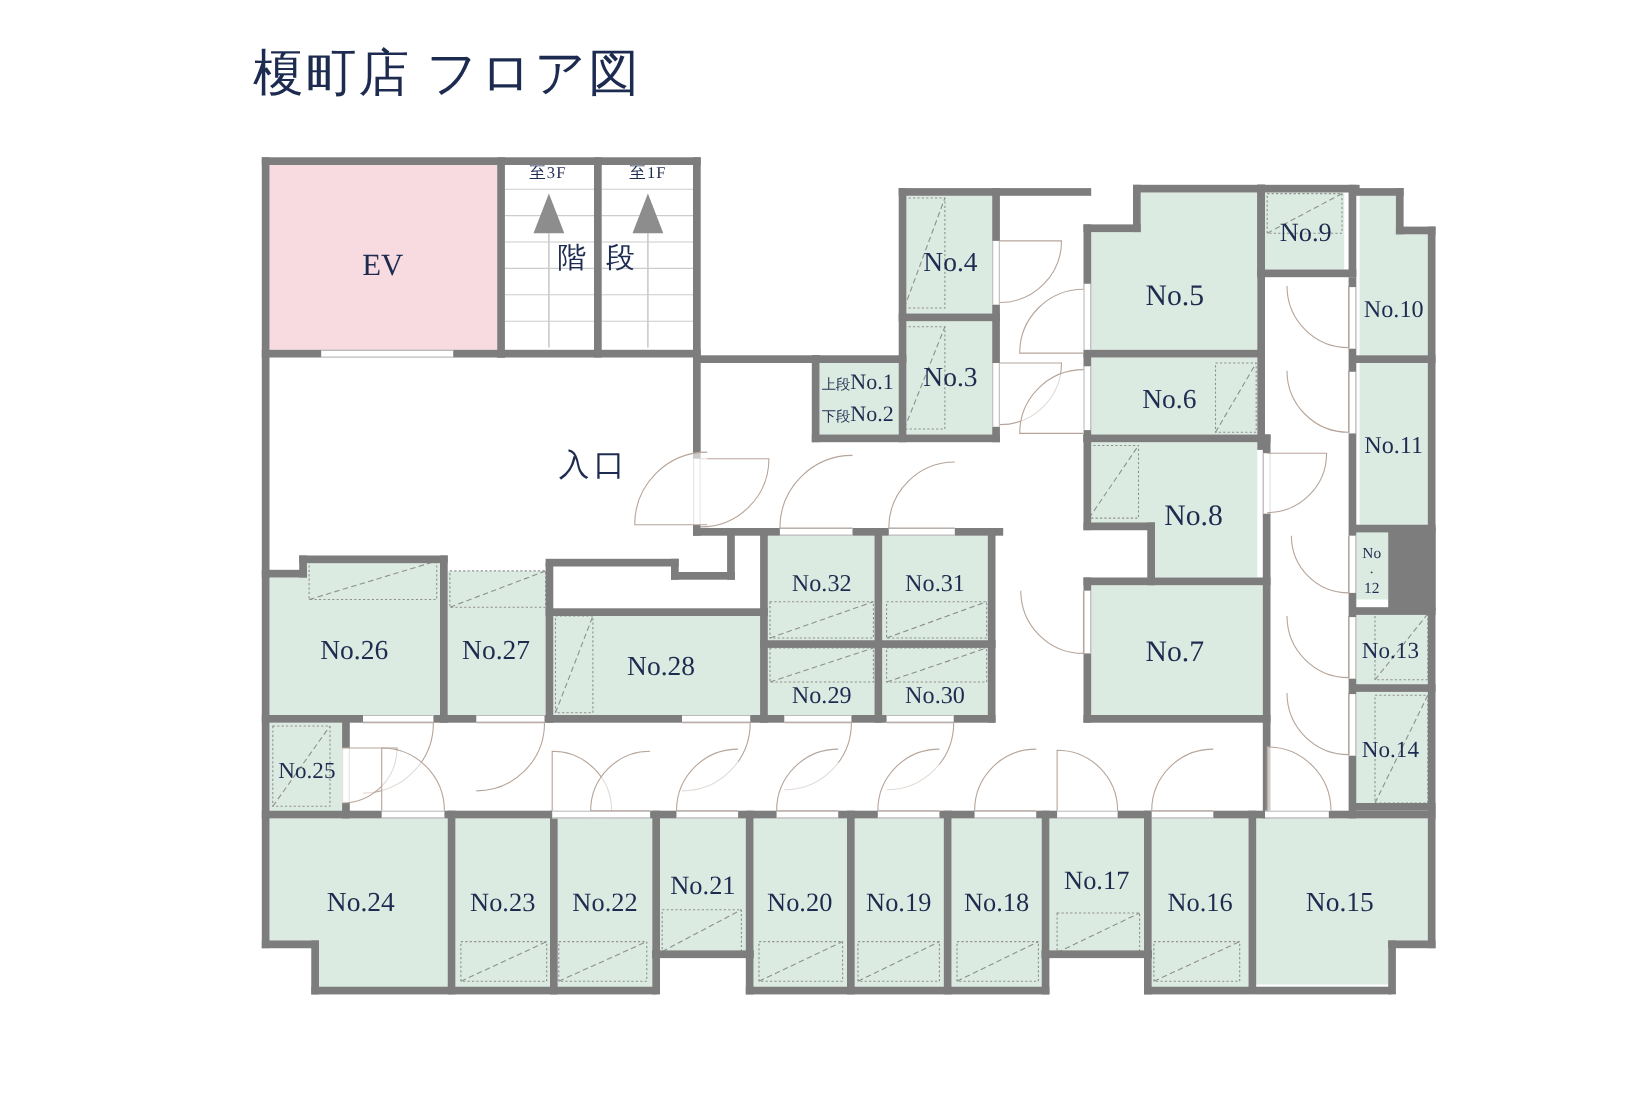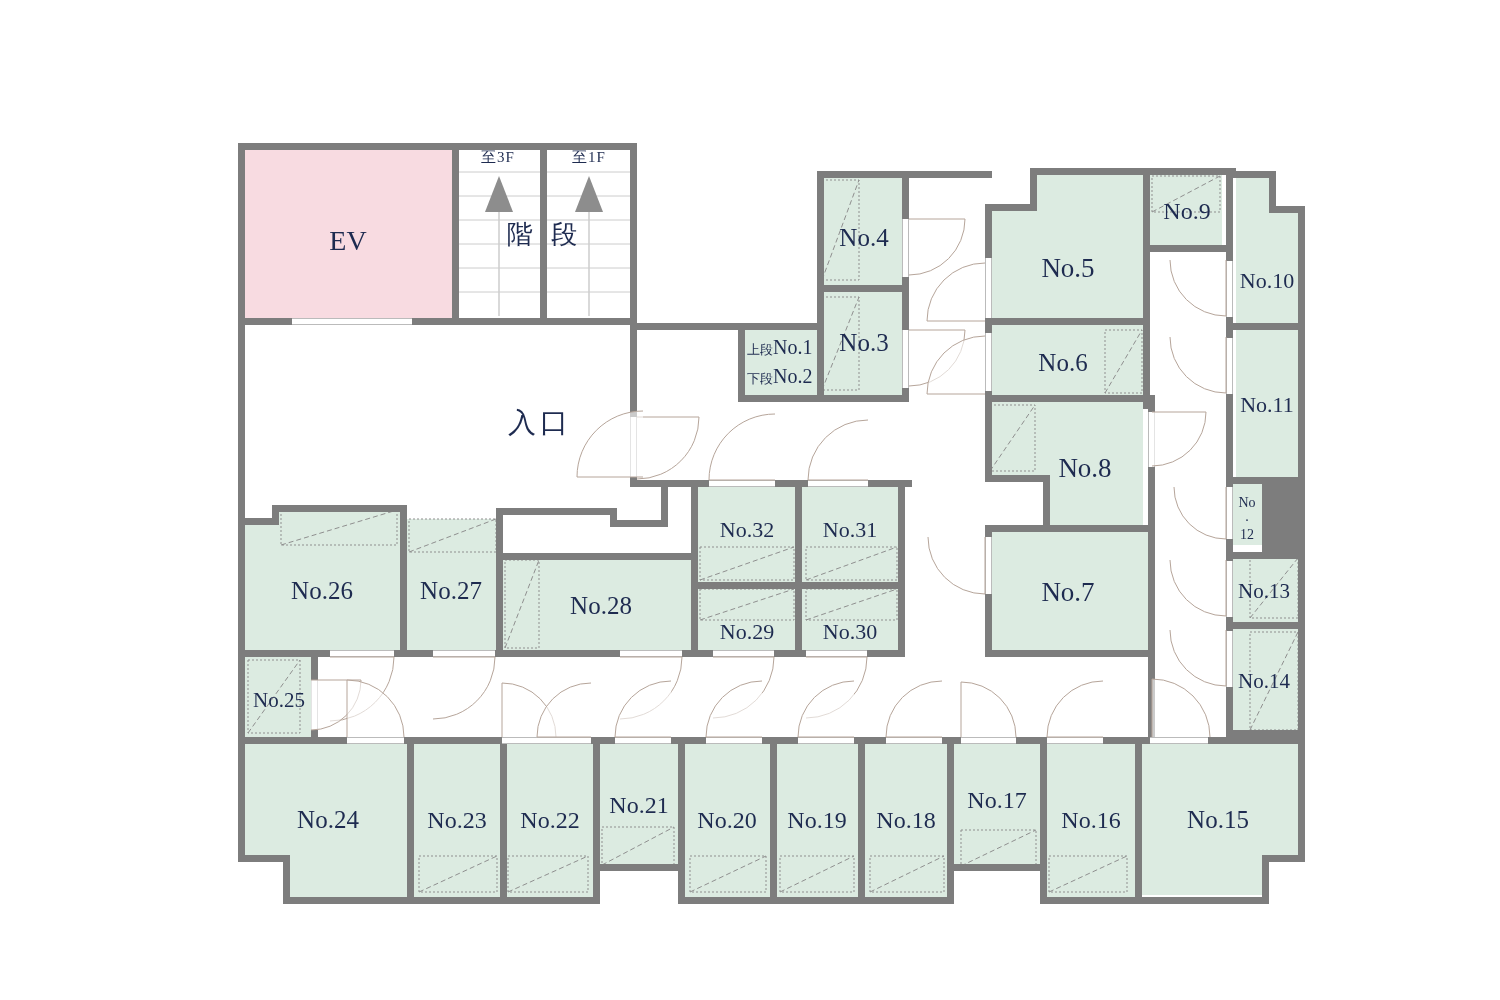--- a/index.html
+++ b/index.html
@@ -7,20 +7,21 @@
          font-family:"Liberation Serif","DejaVu Serif",serif;}
   #plan-title{position:absolute;left:230px;top:36px;font-size:46px;color:#1e2b50;
               letter-spacing:2px;font-family:"Liberation Serif","DejaVu Serif",serif;}
   svg{position:absolute;left:0;top:0;}
   text{font-family:"Liberation Serif","DejaVu Serif",serif;fill:#1e2b50;}
 </style>
 </head>
 <body>
 
 <div id="stage">
+  <div id="plan-title">榎町店 フロア図</div>
   <svg id="plan-svg" width="1500" height="1000" viewBox="0 0 1500 1000">
       <rect x="245" y="150" width="207" height="168" fill="#f8dbe1"></rect>
       <rect x="745" y="330" width="72" height="65" fill="#dcebe1"></rect>
       <rect x="824" y="292" width="78" height="103" fill="#dcebe1"></rect>
       <rect x="824" y="178" width="78" height="107" fill="#dcebe1"></rect>
       <polygon points="992,211 1037,211 1037,175 1143,175 1143,318 992,318" fill="#dcebe1"></polygon>
       <rect x="992" y="325" width="151" height="70" fill="#dcebe1"></rect>
       <rect x="992" y="532" width="156" height="118" fill="#dcebe1"></rect>
       <polygon points="992,402 1143,402 1143,525 1043,525 1043,482 992,482" fill="#dcebe1"></polygon>
       <rect x="1150" y="175" width="72" height="70" fill="#dcebe1"></rect>

